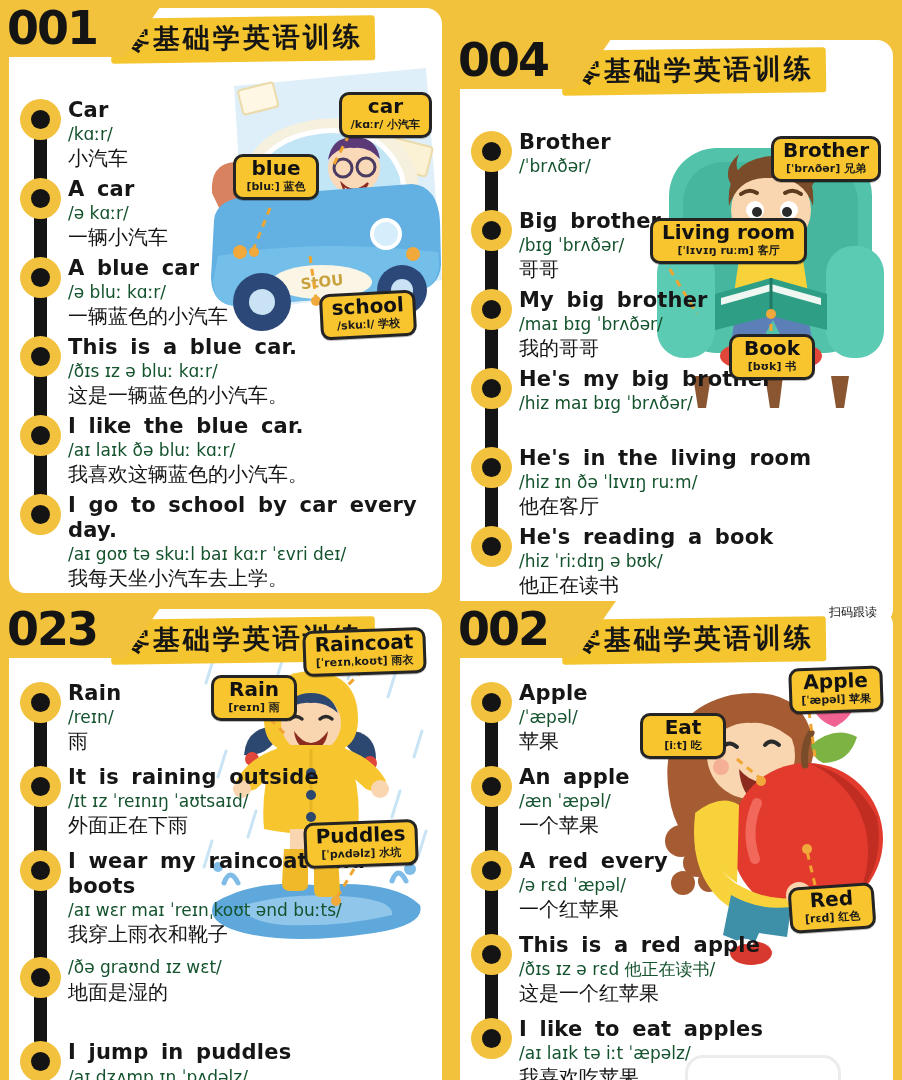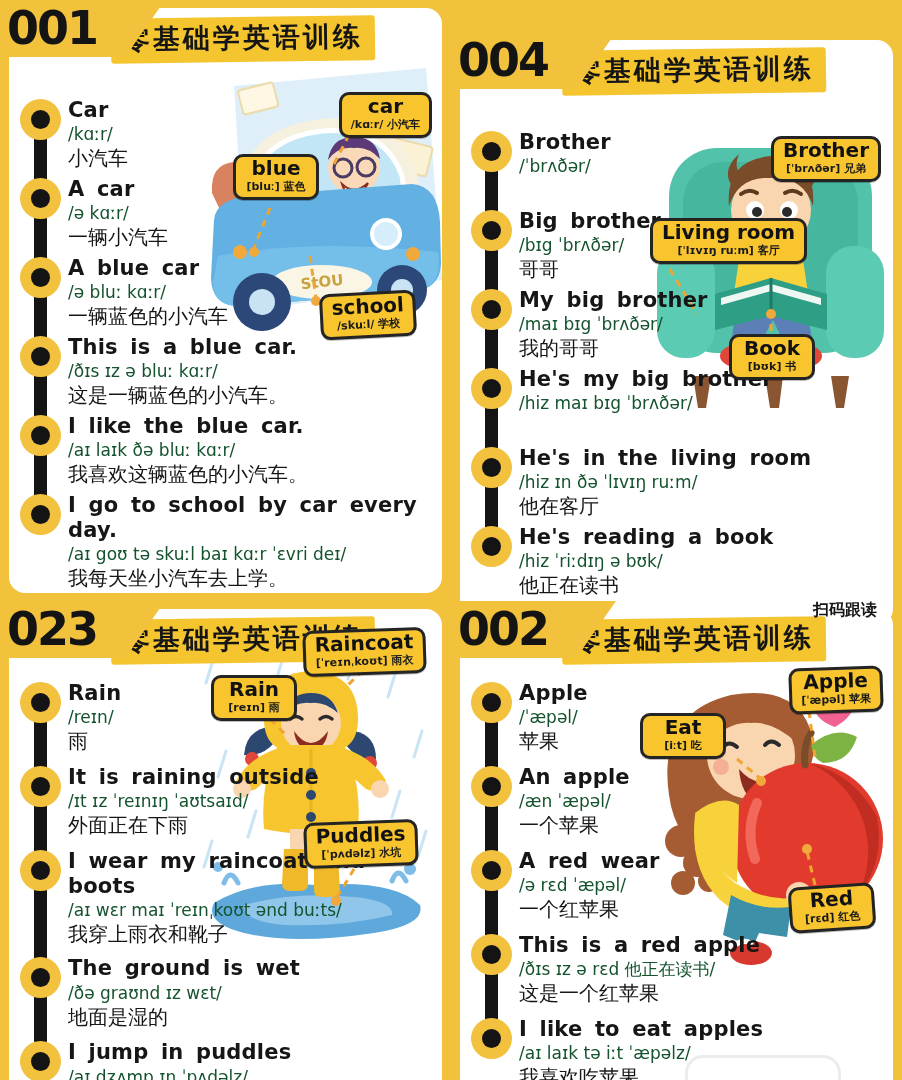--- a/index.html
+++ b/index.html
@@ -56,21 +56,21 @@
 
   
   .wlabel{
     position:absolute;z-index:5;background:#F8C52F;border:3px solid #242424;border-radius:10px;
     padding:0 9px 3px;text-align:center;min-width:62px;box-shadow:0 1px 0 rgba(0,0,0,.25);
   }
   .wl-en{font-size:20px;font-weight:800;line-height:1.12;color:#121212;}
   .wl-sub{font-size:11px;font-weight:700;white-space:nowrap;color:#1a1a1a;}
 
   .illo{position:absolute;z-index:1;}
-  .corner-note{position:absolute;right:16px;bottom:4px;font-size:16px;font-weight:700;z-index:6;}
+  .corner-note{position:absolute;right:16px;bottom:4px;font-size:12px;font-weight:400;z-index:6;}
   .qr-stub{
     position:absolute;top:446px;right:52px;width:150px;height:90px;background:#fff;
     border:3px solid #ECECEC;border-radius:18px;z-index:2;
   }
 </style>
 </head>
 <body>
 
 <section class="card" id="card1">
   <div class="badge">001</div>
@@ -341,21 +341,20 @@
       <div class="zh">外面正在下雨</div>
     </div>
     <div class="tl-item">
       <span class="dot"></span>
       <div class="en">I wear my raincoat and boots</div>
       <div class="ipa">/aɪ wɛr maɪ ˈreɪnˌkoʊt ənd buːts/</div>
       <div class="zh">我穿上雨衣和靴子</div>
     </div>
     <div class="tl-item">
       <span class="dot"></span>
-      <div class="en">The ground is wet</div>
       <div class="ipa">/ðə graʊnd ɪz wɛt/</div>
       <div class="zh">地面是湿的</div>
     </div>
     <div class="tl-item">
       <span class="dot"></span>
       <div class="en">I jump in puddles</div>
       <div class="ipa">/aɪ dʒʌmp ɪn ˈpʌdəlz/</div>
 
     </div>
   </div>
@@ -421,21 +420,21 @@
       <div class="zh">苹果</div>
     </div>
     <div class="tl-item narrow">
       <span class="dot"></span>
       <div class="en">An apple</div>
       <div class="ipa">/æn ˈæpəl/</div>
       <div class="zh">一个苹果</div>
     </div>
     <div class="tl-item narrow">
       <span class="dot"></span>
-      <div class="en">A red wear</div>
+      <div class="en">A red every</div>
       <div class="ipa">/ə rɛd ˈæpəl/</div>
       <div class="zh">一个红苹果</div>
     </div>
     <div class="tl-item mid">
       <span class="dot"></span>
       <div class="en">This is a red apple</div>
       <div class="ipa">/ðɪs ɪz ə rɛd 他正在读书/</div>
       <div class="zh">这是一个红苹果</div>
     </div>
     <div class="tl-item">

